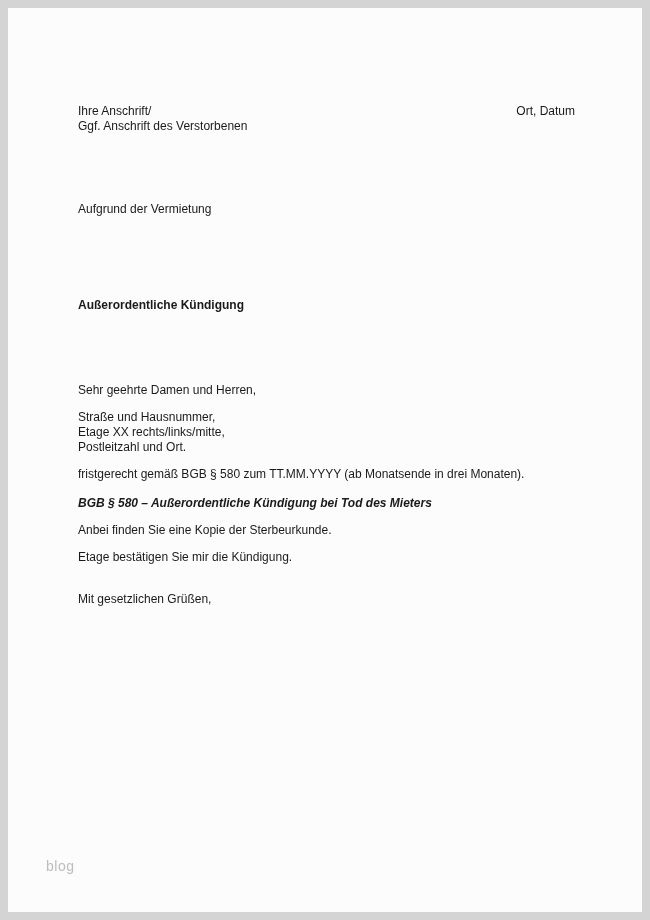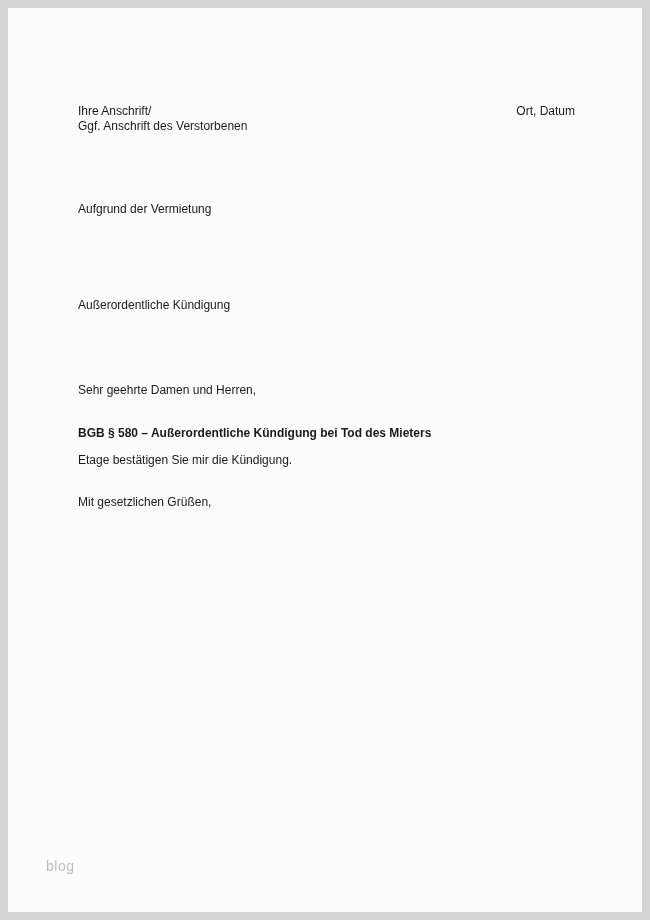--- a/index.html
+++ b/index.html
@@ -24,28 +24,29 @@
   .header-row {
     display: flex;
     justify-content: space-between;
     align-items: flex-start;
   }
   .sender-block div { white-space: nowrap; }
   .date-line { white-space: nowrap; }
   .recipient { margin-top: 68px; }
   .subject {
     margin-top: 81px;
-    font-weight: normal;
+    font-weight: bold;
   }
   .salutation { margin-top: 70px; }
   .para { margin-top: 12px; }
   .address-block { margin-top: 12px; }
   .law-heading {
-    margin-top: 28px;
+    margin-top: 14px;
     font-weight: bold;
+    font-style: italic;
   }
   .law-quote {
     font-style: italic;
     text-align: justify;
   }
   .closing { margin-top: 27px; }
   .signature { margin-top: 14px; }
   .watermark {
     position: absolute;
     left: 38px;
@@ -69,24 +70,31 @@
       <div class="date-line">Ort, Datum</div>
     </div>
 
     <div class="recipient">Aufgrund der Vermietung</div>
 
     <div class="subject">Außerordentliche Kündigung</div>
 
     <div class="salutation">Sehr geehrte Damen und Herren,</div>
 
 
+    <div class="address-block">
+      <div>Straße und Hausnummer,</div>
+      <div>Etage XX rechts/links/mitte,</div>
+      <div>Postleitzahl und Ort.</div>
+    </div>
 
+    <div class="para">fristgerecht gemäß BGB § 580 zum TT.MM.YYYY (ab Monatsende in drei Monaten).</div>
 
     <div class="law-heading">BGB § 580 – Außerordentliche Kündigung bei Tod des Mieters</div>
 
+    <div class="para">Anbei finden Sie eine Kopie der Sterbeurkunde.</div>
 
     <div class="para">Etage bestätigen Sie mir die Kündigung.</div>
 
     <div class="closing">Mit gesetzlichen Grüßen,</div>
 
 
   </div>
 
   <div class="watermark">blog</div>
 </div>

